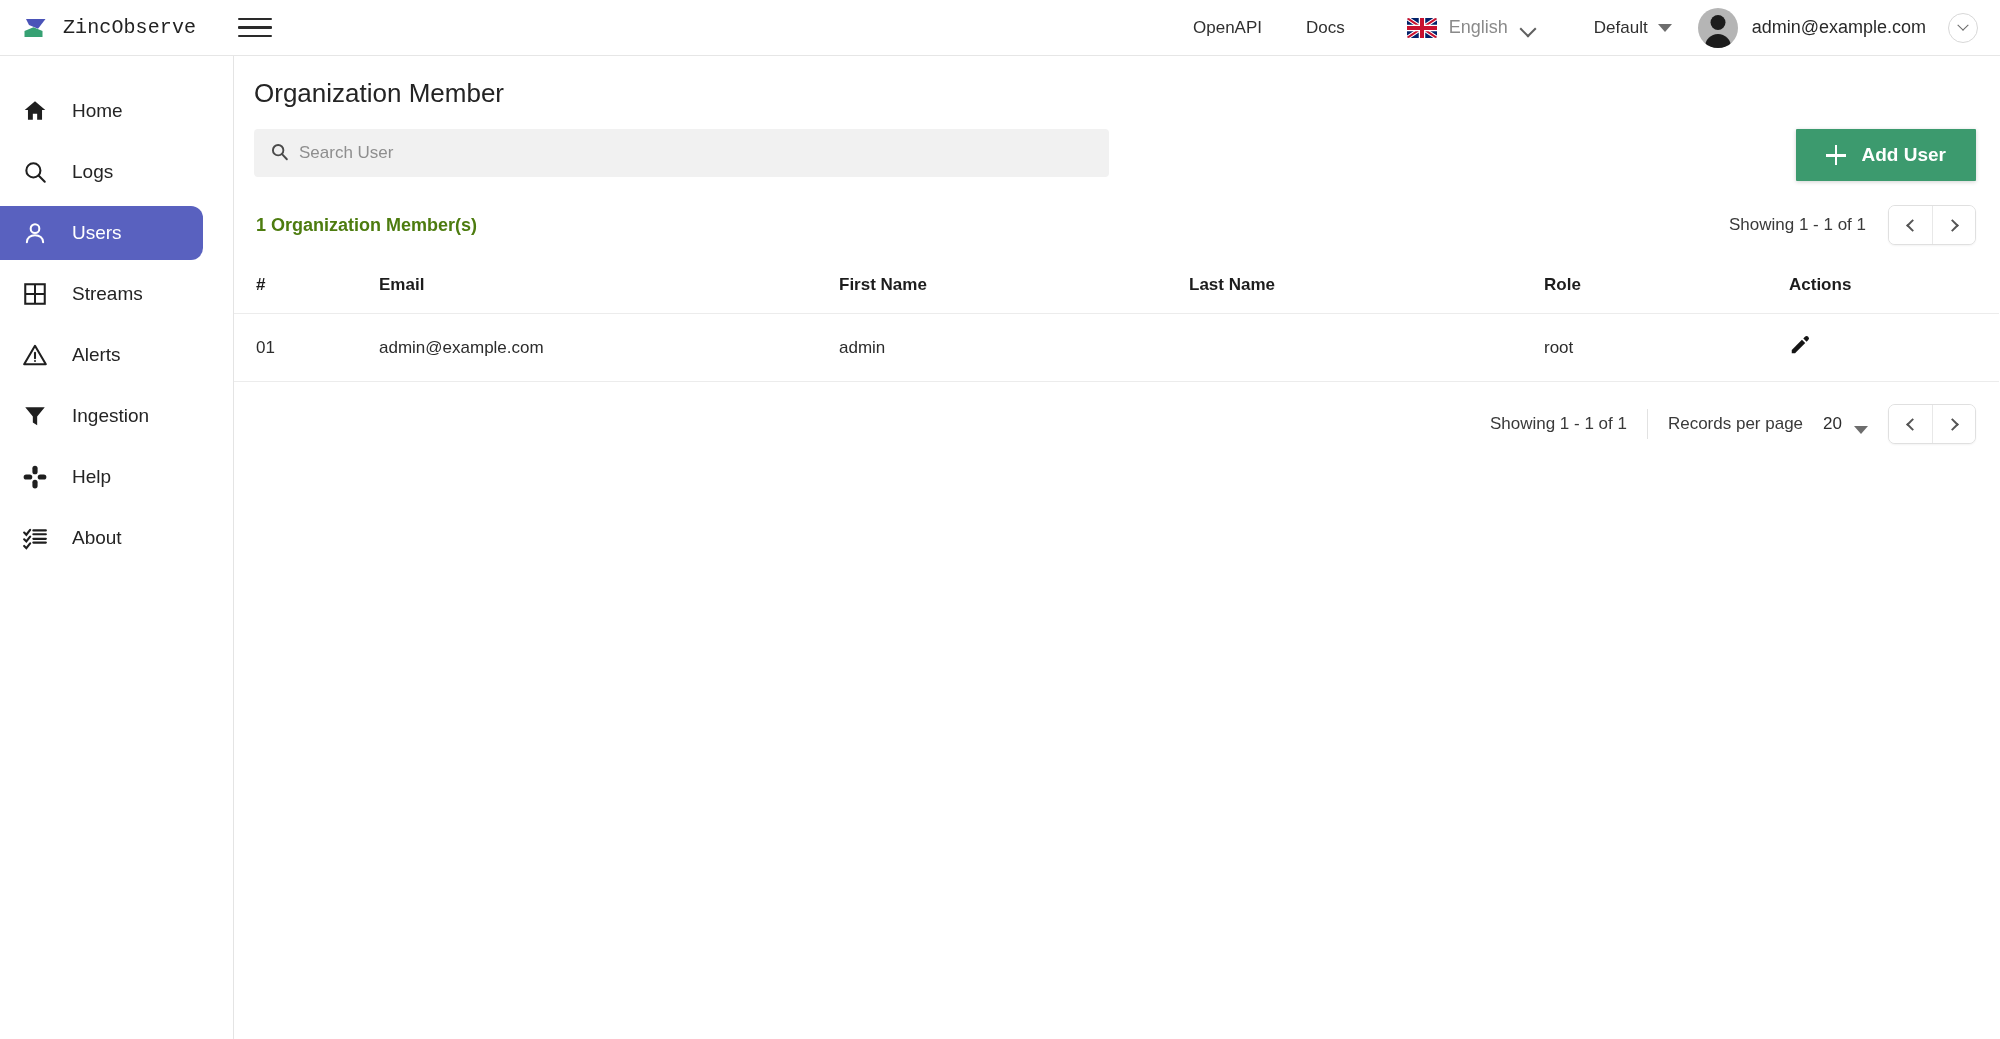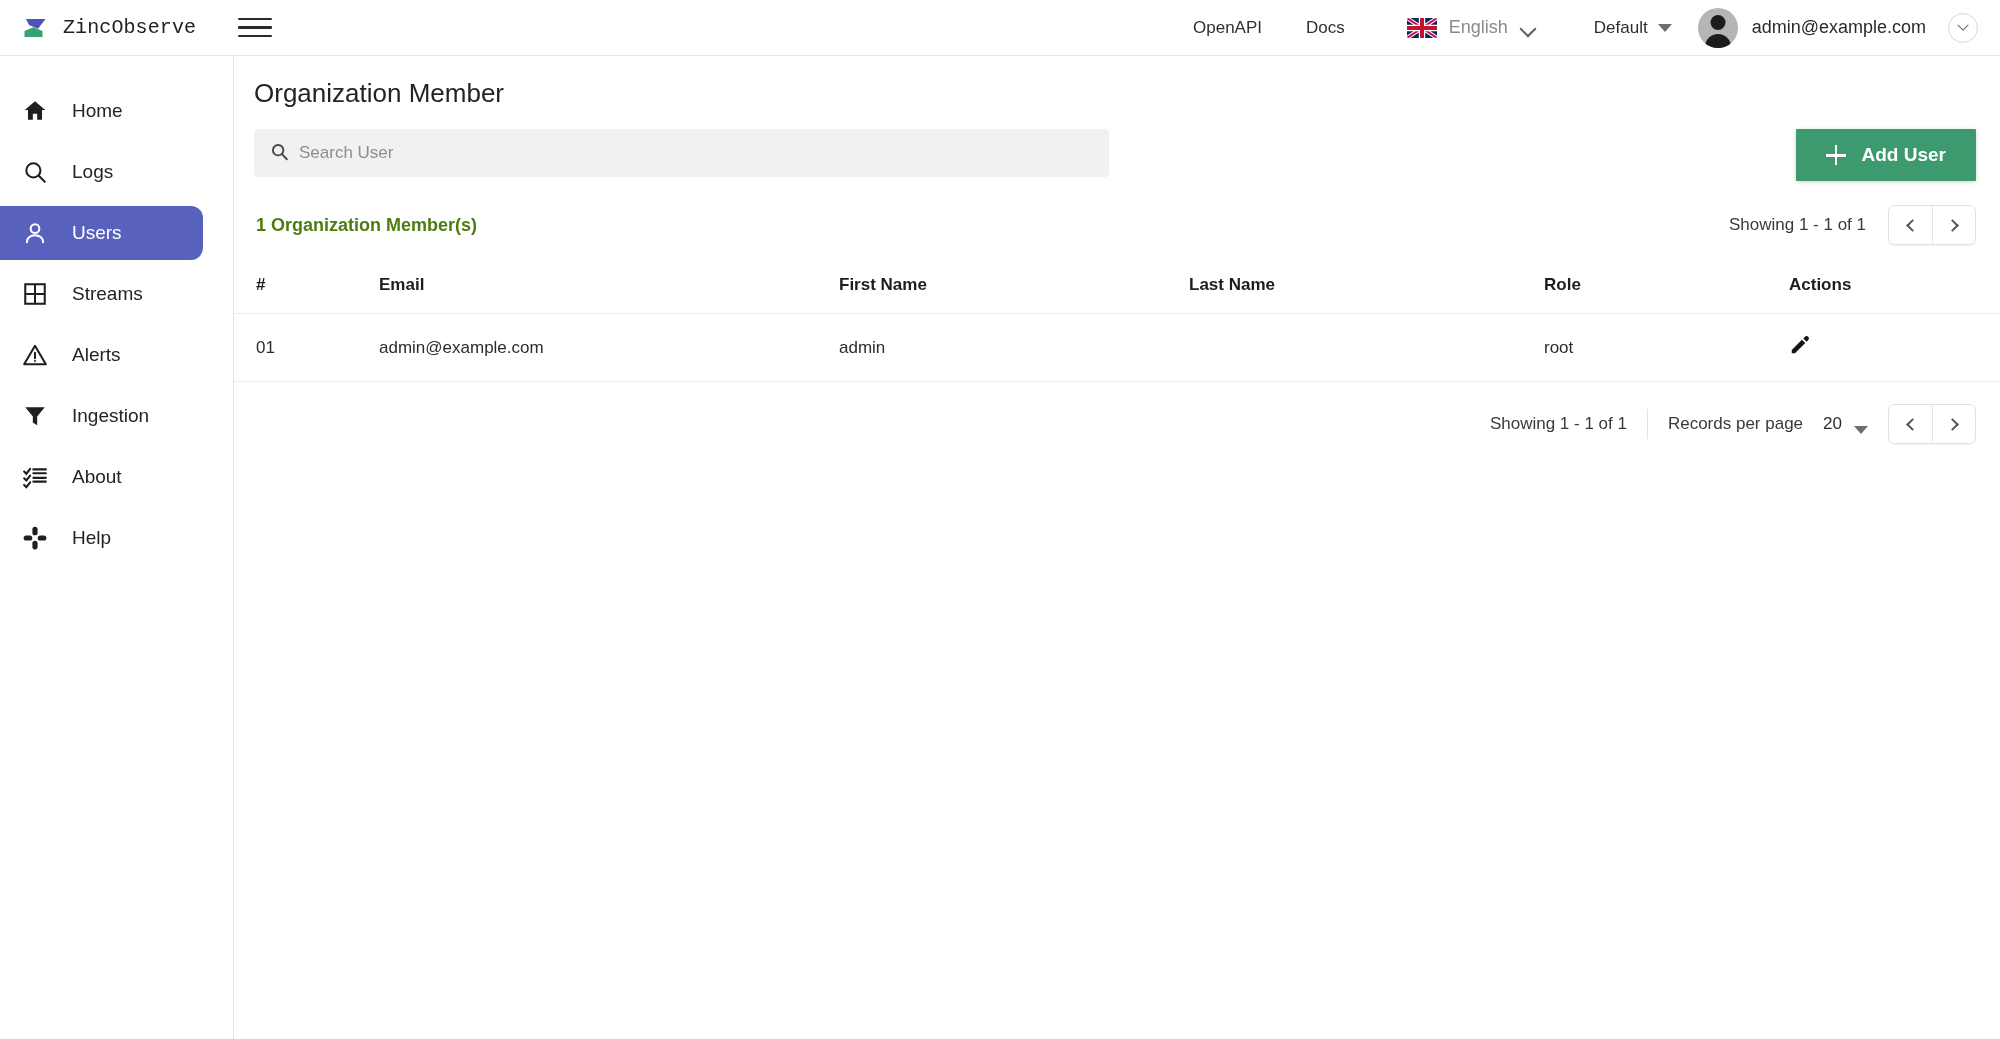--- a/index.html
+++ b/index.html
@@ -449,43 +449,43 @@
     <span class="nav-ico">
       <svg width="26" height="26" viewBox="0 0 24 24" fill="#1f1f1f">
           <path d="M3 4 H21 L14 12.5 V20.5 L10 18 V12.5 Z"></path>
         </svg>
     </span>
     <span class="nav-label">Ingestion</span>
   </div>
 
   <div class="nav-item">
     <span class="nav-ico">
+      <svg width="26" height="26" viewBox="0 0 24 24" fill="#1f1f1f">
+        <rect x="9.6" y="1.5" width="4.8" height="8" rx="2.4"></rect>
+        <rect x="9.6" y="14.5" width="4.8" height="8" rx="2.4"></rect>
+        <rect x="1.5" y="9.6" width="8" height="4.8" rx="2.4"></rect>
+        <rect x="14.5" y="9.6" width="8" height="4.8" rx="2.4"></rect>
+      </svg>
+    </span>
+    <span class="nav-label">Help</span>
+  </div>
+
+  <div class="nav-item">
+    <span class="nav-ico">
       <svg width="26" height="26" viewBox="0 0 24 24" fill="none" stroke="#1f1f1f" stroke-width="2" stroke-linecap="round">
         <path d="M2 7 L4 9 L7.5 4.5"></path>
           <path d="M2 13.2 L4 15.2 L7.5 10.7"></path>
           <path d="M2 19.4 L4 21.4 L7.5 16.9"></path>
         <line x1="10.5" y1="5" x2="22" y2="5"></line>
           <line x1="10.5" y1="8.5" x2="22" y2="8.5"></line>
         <line x1="10.5" y1="12.8" x2="22" y2="12.8"></line>
           <line x1="10.5" y1="16.2" x2="22" y2="16.2"></line>
       </svg>
     </span>
     <span class="nav-label">About</span>
-  </div>
-
-  <div class="nav-item">
-    <span class="nav-ico">
-      <svg width="26" height="26" viewBox="0 0 24 24" fill="#1f1f1f">
-        <rect x="9.6" y="1.5" width="4.8" height="8" rx="2.4"></rect>
-        <rect x="9.6" y="14.5" width="4.8" height="8" rx="2.4"></rect>
-        <rect x="1.5" y="9.6" width="8" height="4.8" rx="2.4"></rect>
-        <rect x="14.5" y="9.6" width="8" height="4.8" rx="2.4"></rect>
-      </svg>
-    </span>
-    <span class="nav-label">Help</span>
   </div>
 
 </div>
 
 <div class="content">
 
   <div class="page-title">Organization Member</div>
 
   <div class="toolbar">
     <div class="search-box">

